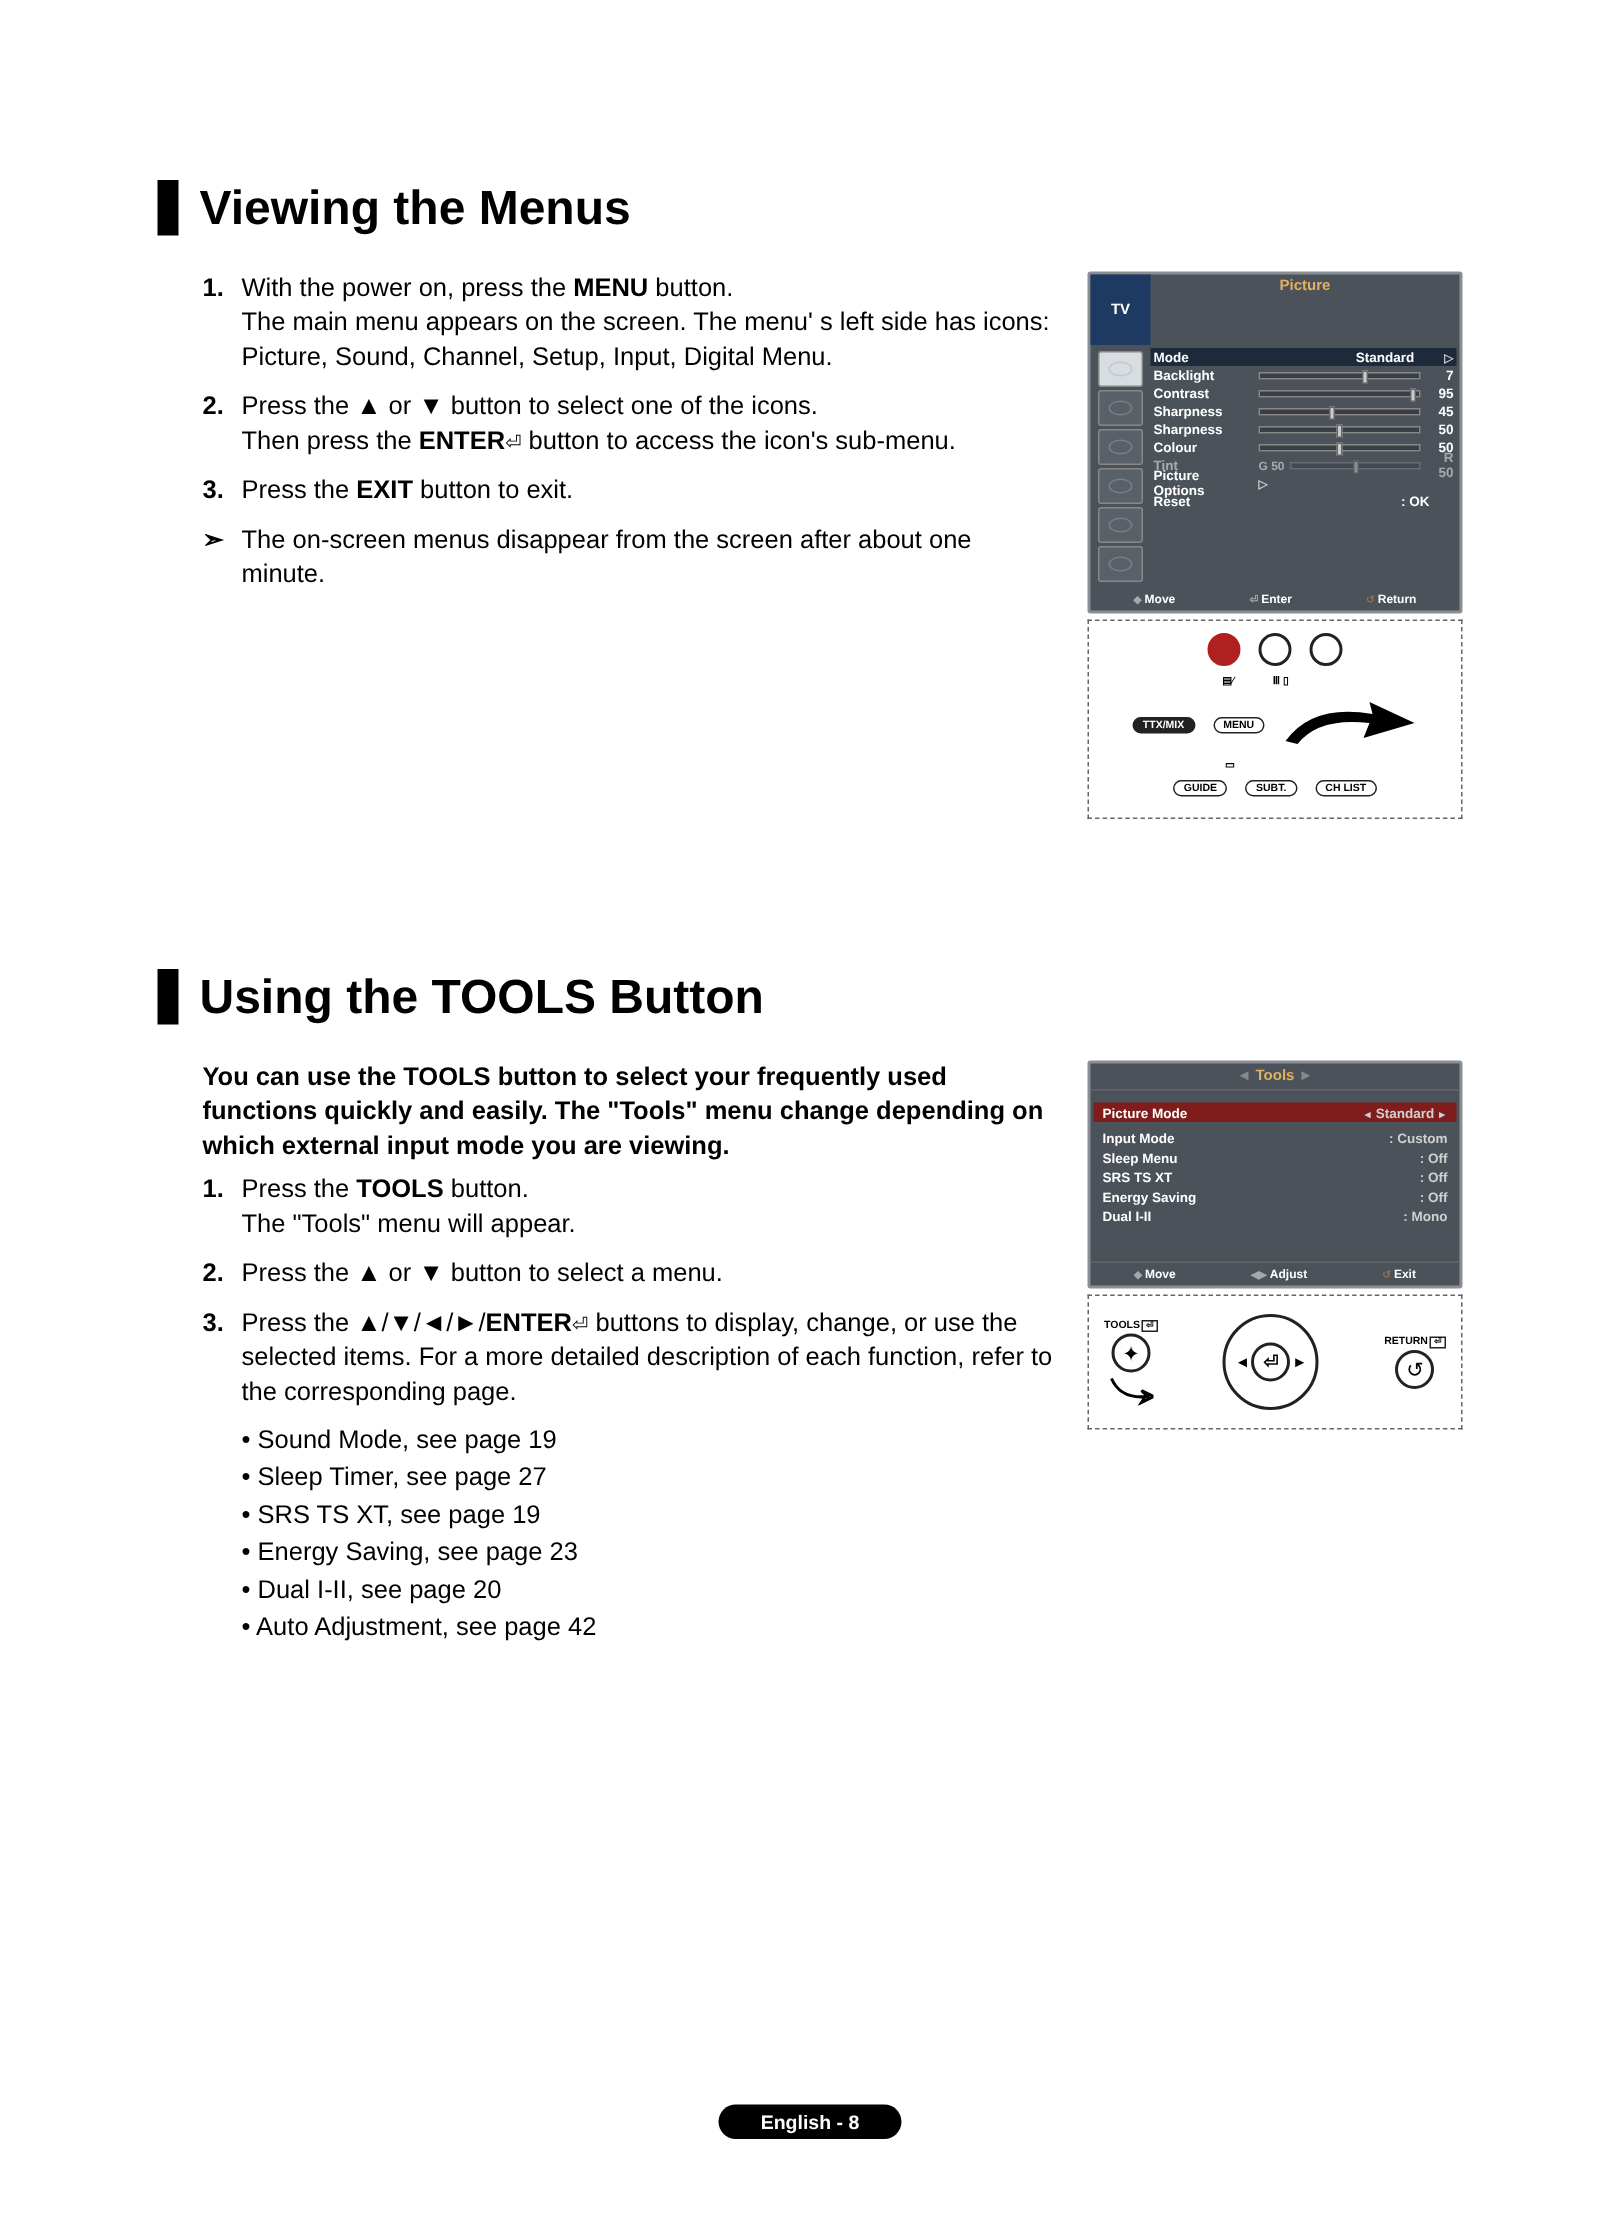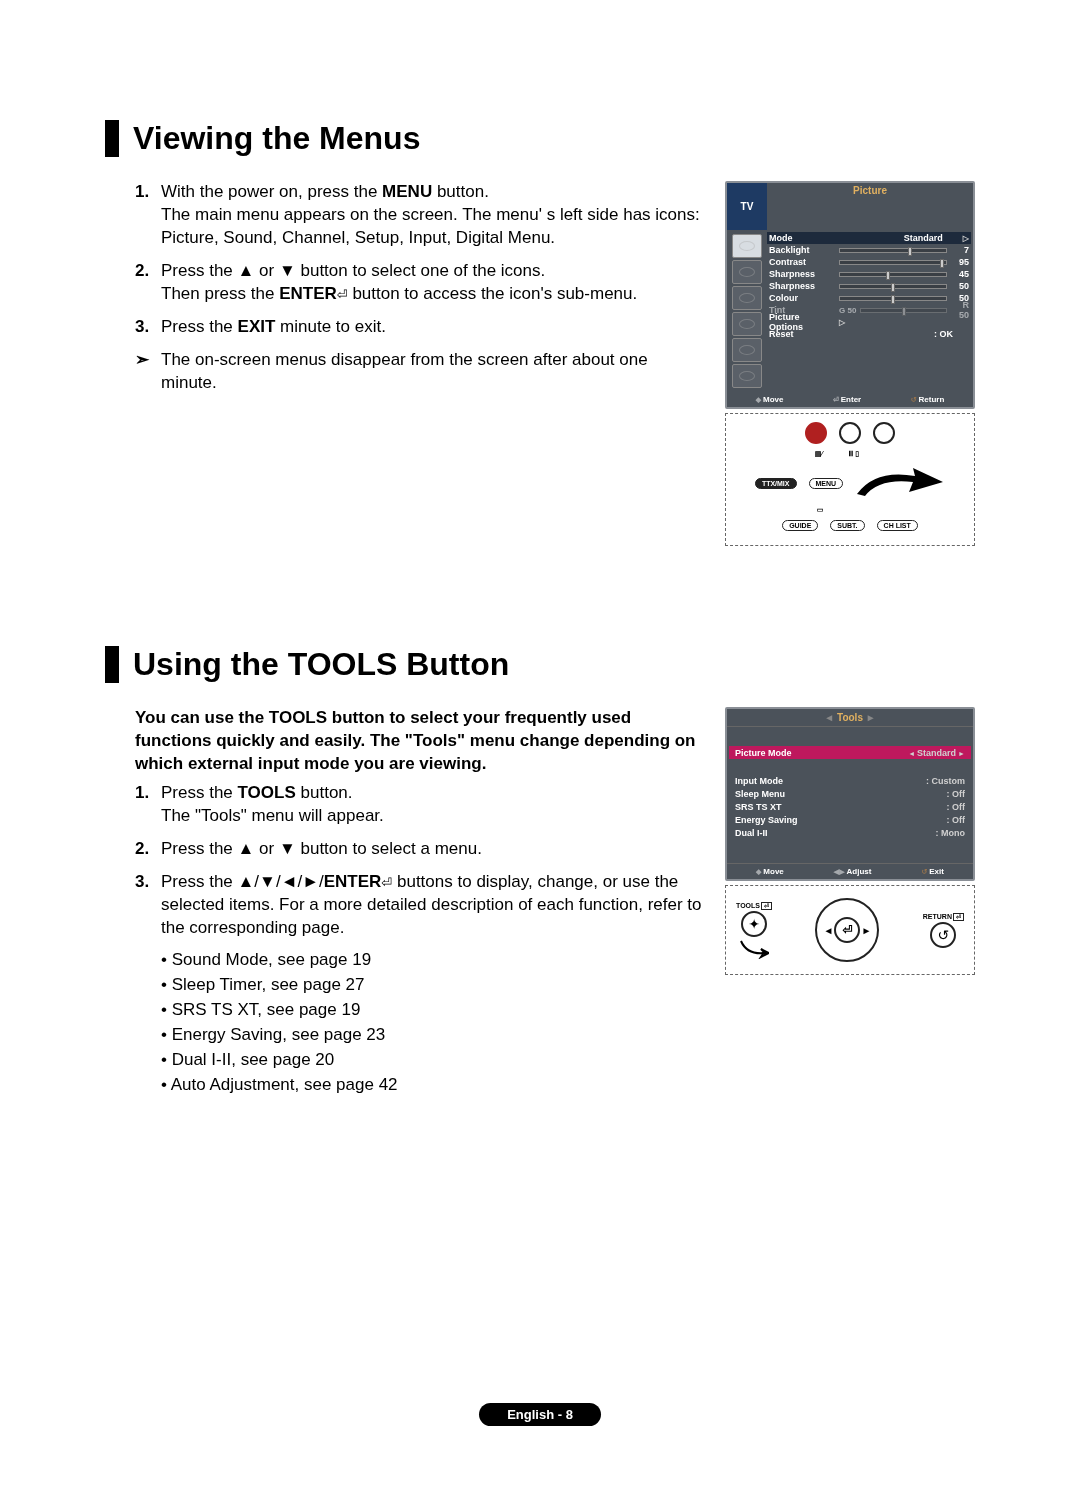--- a/index.html
+++ b/index.html
@@ -98,21 +98,21 @@
     border-radius: 2px;
     color: #fff;
     font-size: 9px;
     font-weight: bold;
   }
   .tools-hdr { text-align: center; color: #e0b060; padding: 3px 0; border-bottom: 1px solid #666; font-size: 10px; }
   .tools-hdr::before { content: "◄  "; color: #888; }
   .tools-hdr::after { content: "  ►"; color: #888; }
   .tools-list { padding: 4px 8px 24px 8px; }
   .tools-row { display: flex; justify-content: space-between; height: 13px; align-items: center; }
-  .tools-row.hl { background: #be185d; margin: 15px -6px; padding: 0 6px; }
+  .tools-row.hl { background: #7f1d1d; margin: 4px -6px; padding: 0 6px; }
   .tools-val { color: #d0d0d0; }
   .tools-val.arr::before { content: "◄  "; font-size: 7px; }
   .tools-val.arr::after { content: "  ►"; font-size: 7px; }
   .tools-nav { display: flex; justify-content: space-around; padding: 3px 4px; font-size: 8px; border-top: 1px solid #666; }
   .tn::before { content: "◆ "; opacity: .5; font-size: 7px; }
   .tn.adj::before { content: "◀▶ "; }
   .tn.exit::before { content: "↺ "; color: #d89040; }
 
   .remote2 {
     width: 250px;
@@ -171,21 +171,21 @@
       <li>
         <span class="num">2.</span>
         <span>
           <span>Press the ▲ or ▼ button to select one of the icons.</span><br>
           <span>Then press the </span><b>ENTER</b><span style="font-size:13px;">⏎</span><span> button to access the icon's sub-menu.</span>
         </span>
       </li>
       <li>
         <span class="num">3.</span>
         <span>
-          <span>Press the </span><b>EXIT</b><span> minute to exit.</span>
+          <span>Press the </span><b>EXIT</b><span> button to exit.</span>
         </span>
       </li>
     </ol>
     <div class="note-row">
       <span class="note-arrow">➣</span>
       <span>The on-screen menus disappear from the screen after about one minute.</span>
     </div>
   </div>
 
   <div class="right-stack">

